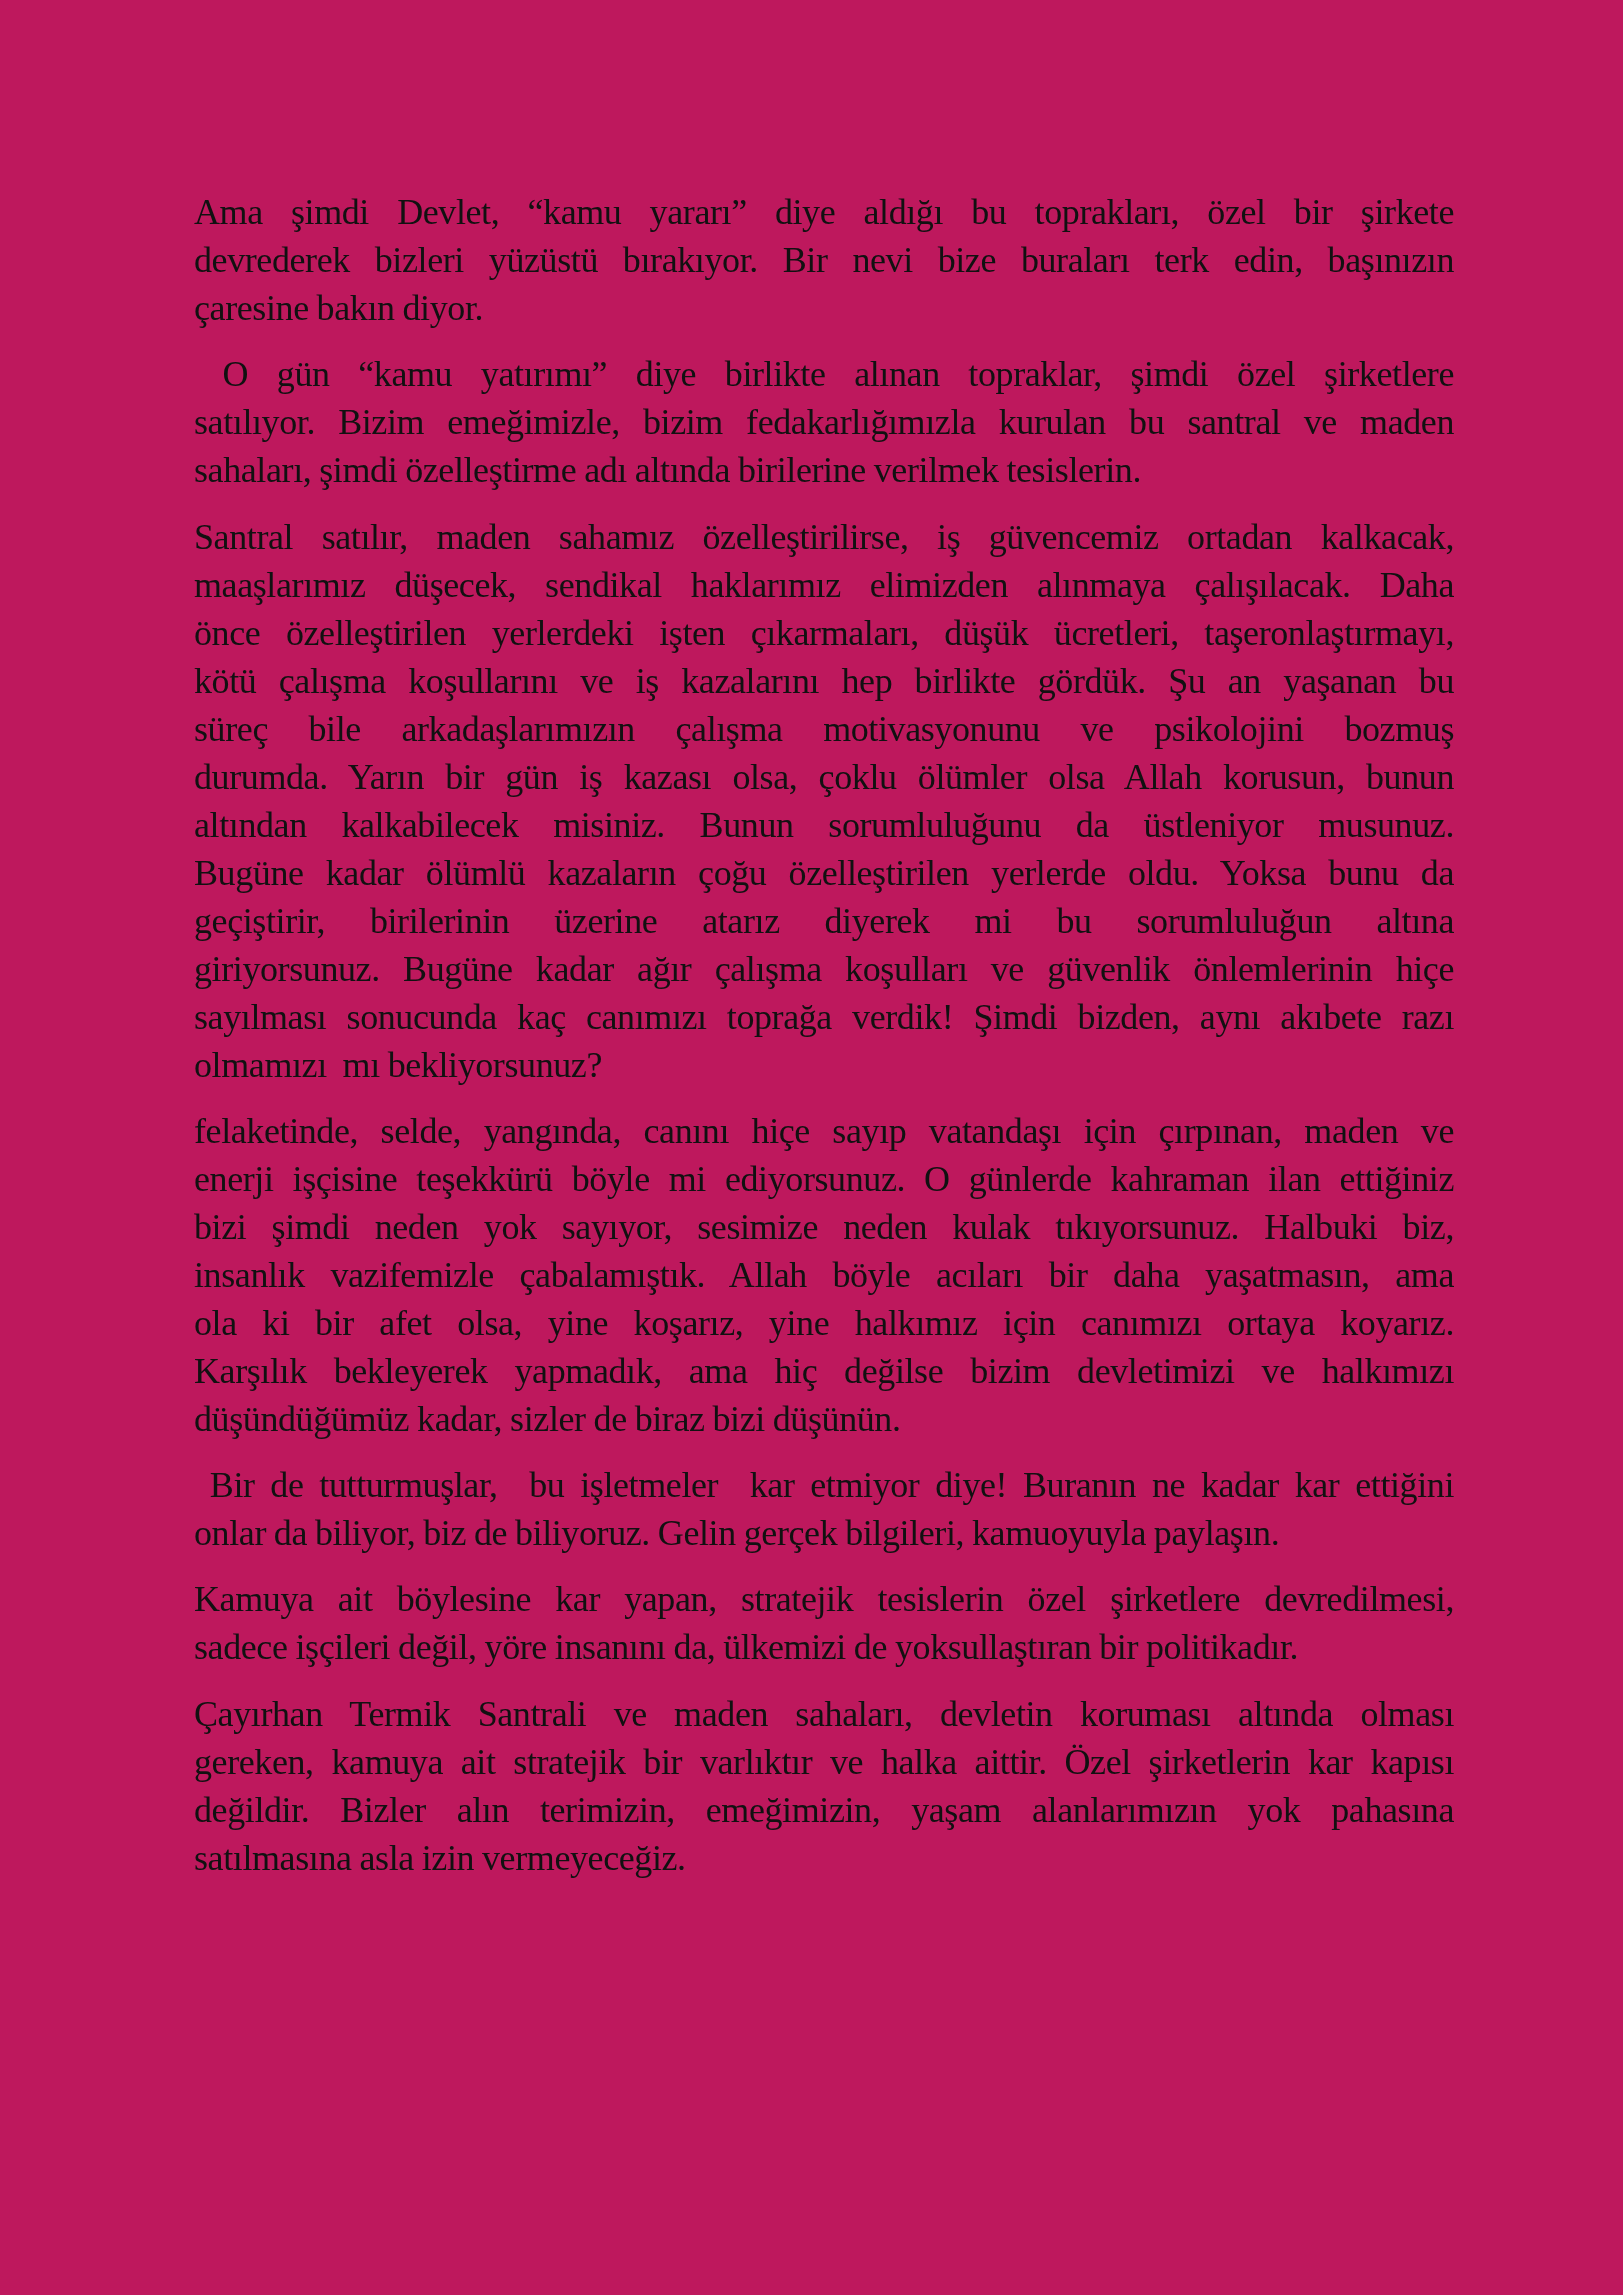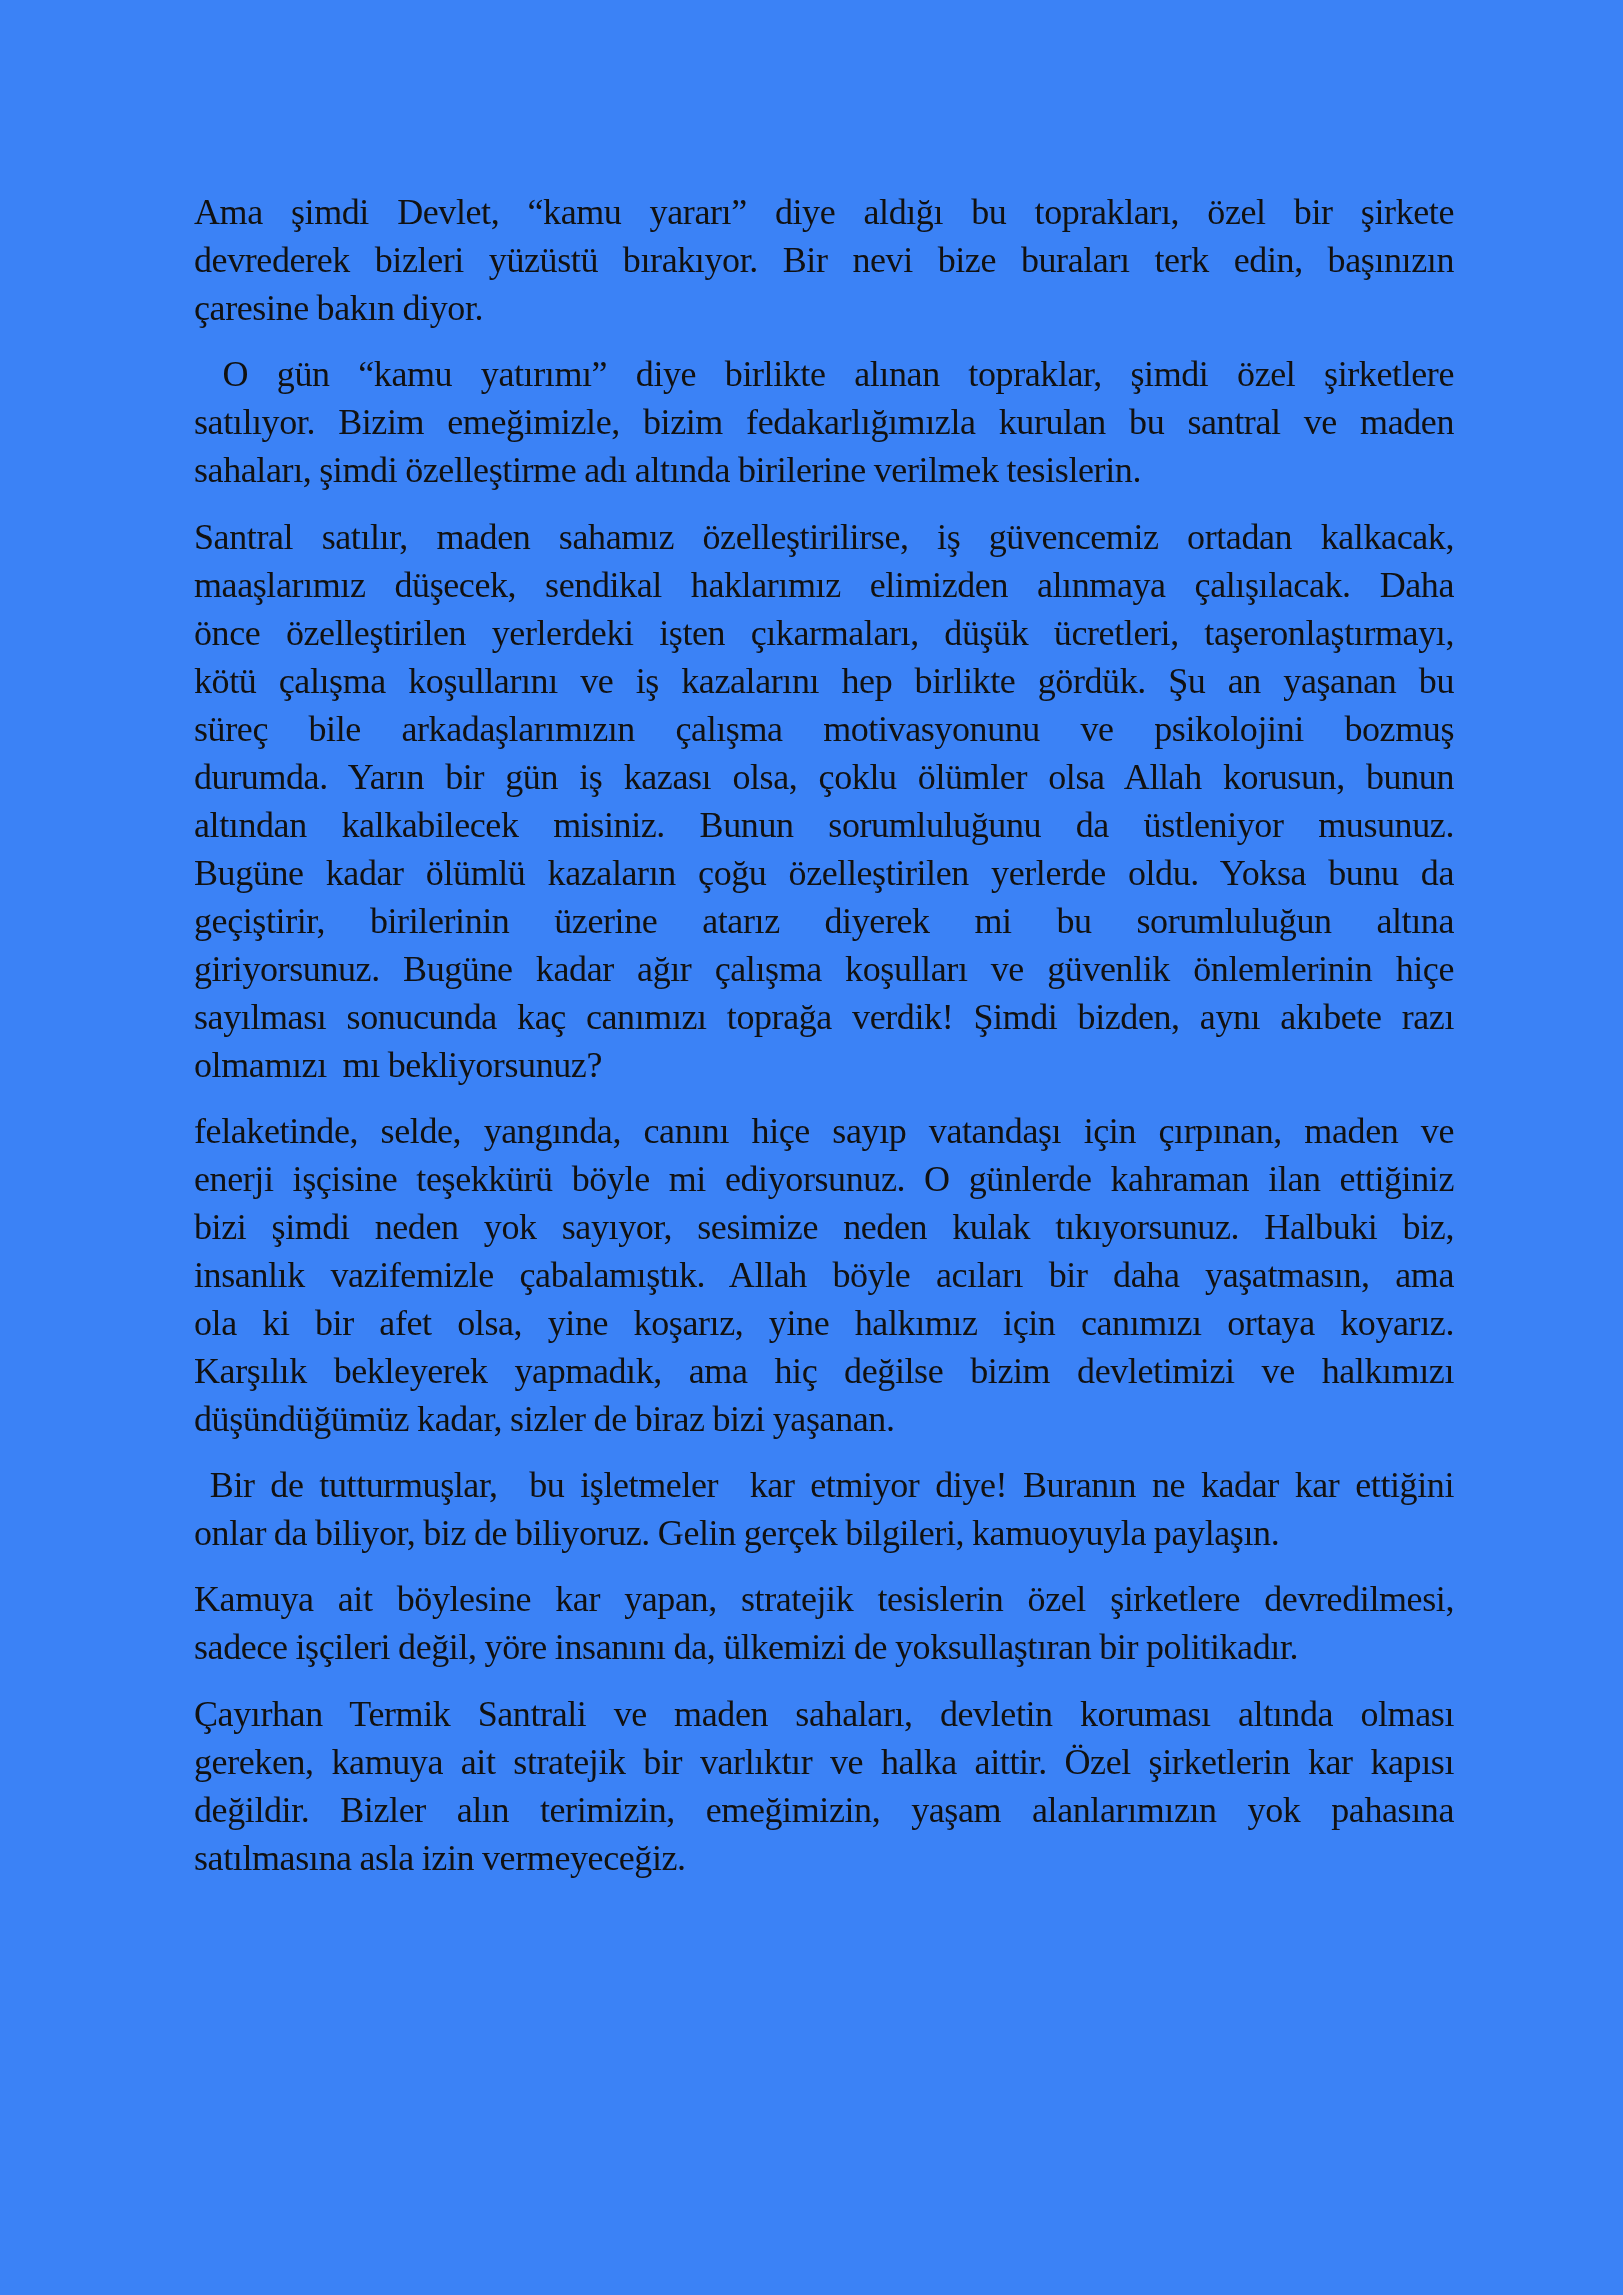--- a/index.html
+++ b/index.html
@@ -12,21 +12,21 @@
       height: 2295px;
       position: relative;
       overflow: hidden;
     }
     .page {
       position: absolute;
       left: 0;
       top: 0;
       width: 1623px;
       height: 2295px;
-      background: #3b82f6;
+      background: #be185d;
     }
     .content {
       position: absolute;
       left: 194px;
       top: 188px;
       width: 1260px;
       color: #111111;
       font-family: "Liberation Serif", "DejaVu Serif", serif;
       font-size: 36px;
       line-height: 48px;
@@ -83,21 +83,21 @@
       <span class="line last" style="white-space:pre;">olmamızı  mı bekliyorsunuz?</span>
     </p>
 
     <p>
       <span class="line">felaketinde, selde, yangında, canını hiçe sayıp vatandaşı için çırpınan, maden ve</span>
       <span class="line">enerji işçisine teşekkürü böyle mi ediyorsunuz. O günlerde kahraman ilan ettiğiniz</span>
       <span class="line">bizi şimdi neden yok sayıyor, sesimize neden kulak tıkıyorsunuz. Halbuki biz,</span>
       <span class="line">insanlık vazifemizle çabalamıştık. Allah böyle acıları bir daha yaşatmasın, ama</span>
       <span class="line">ola ki bir afet olsa, yine koşarız, yine halkımız için canımızı ortaya koyarız.</span>
       <span class="line">Karşılık bekleyerek yapmadık, ama hiç değilse bizim devletimizi ve halkımızı</span>
-      <span class="line last">düşündüğümüz kadar, sizler de biraz bizi yaşanan.</span>
+      <span class="line last">düşündüğümüz kadar, sizler de biraz bizi düşünün.</span>
     </p>
 
     <p>
       <span class="line" style="white-space:pre;"> Bir de tutturmuşlar,  bu işletmeler  kar etmiyor diye! Buranın ne kadar kar ettiğini</span>
       <span class="line last">onlar da biliyor, biz de biliyoruz. Gelin gerçek bilgileri, kamuoyuyla paylaşın.</span>
     </p>
 
     <p>
       <span class="line">Kamuya ait böylesine kar yapan, stratejik tesislerin özel şirketlere devredilmesi,</span>
       <span class="line last">sadece işçileri değil, yöre insanını da, ülkemizi de yoksullaştıran bir politikadır.</span>

